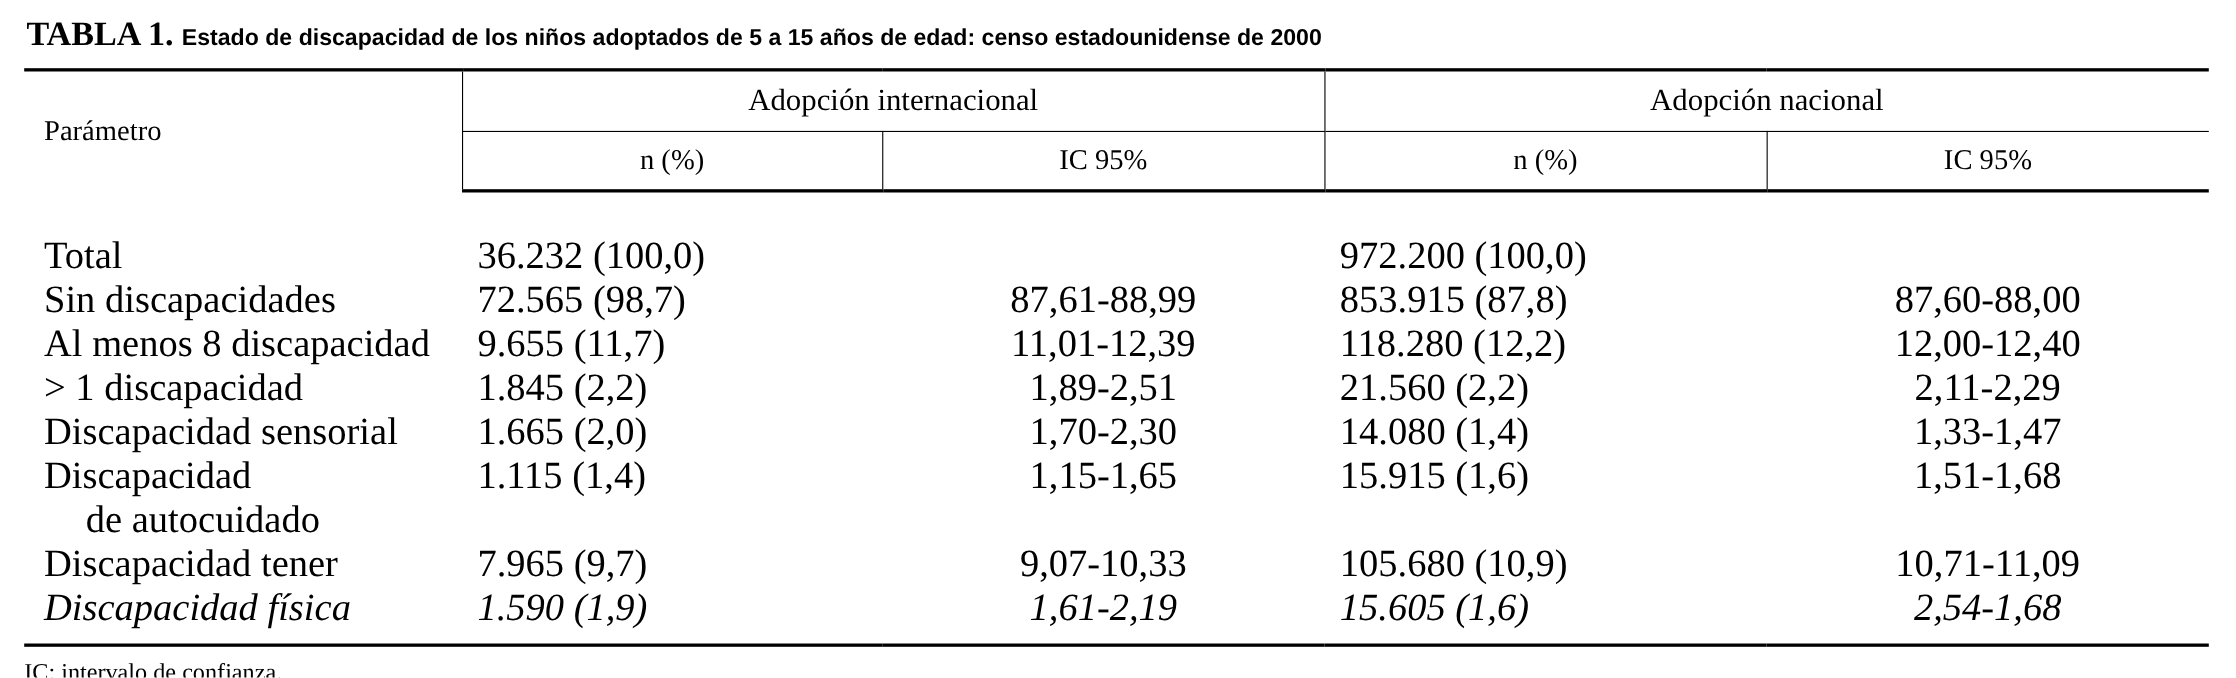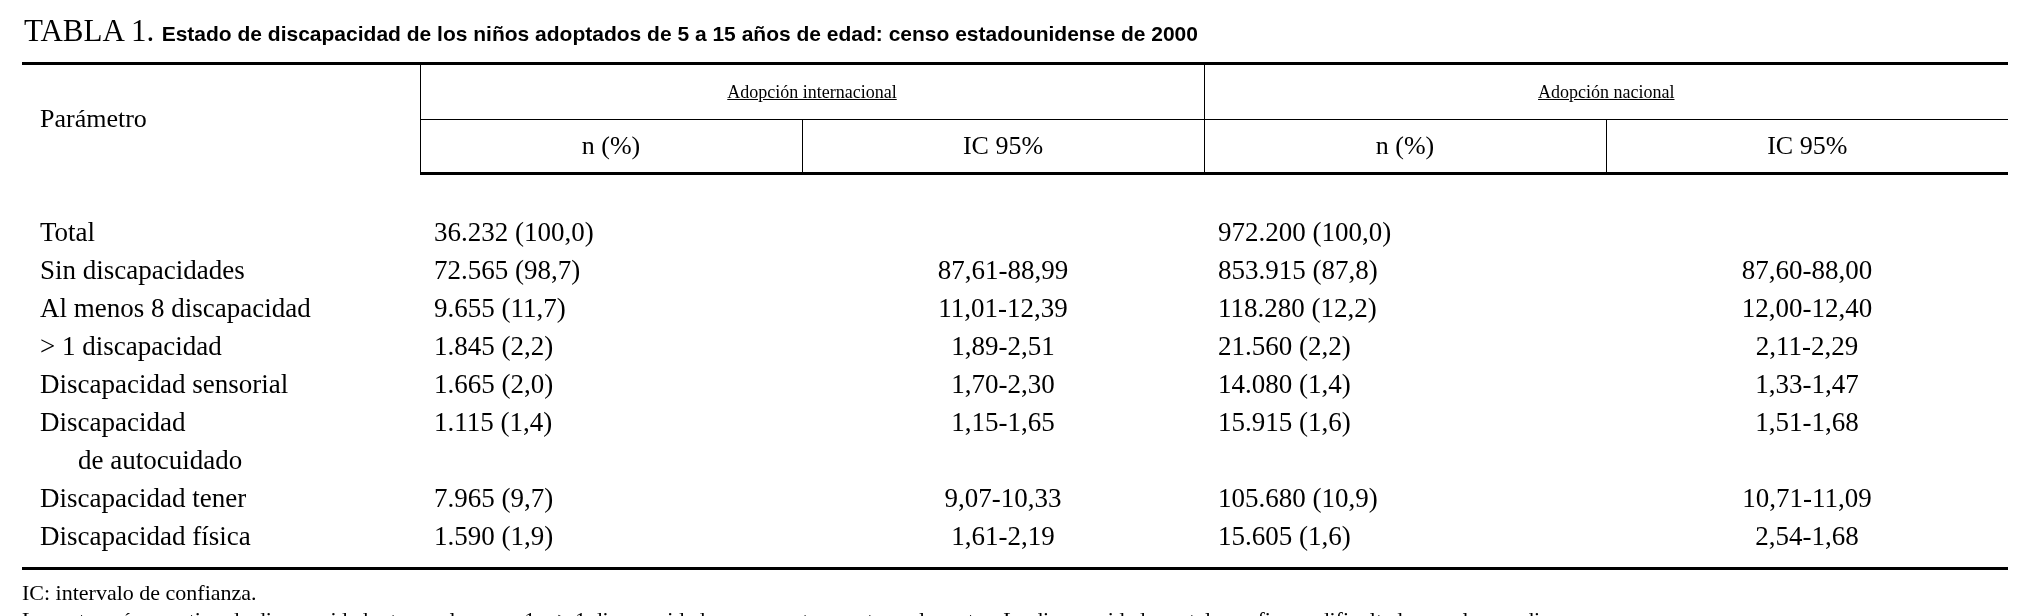--- a/index.html
+++ b/index.html
@@ -24,21 +24,21 @@
 
   
   .caption {
     font-size: 30px;
     line-height: 1.1;
     margin: 4px 0 14px 2px;
     white-space: nowrap;
   }
   .caption .caption-label {
     font-family: "Liberation Serif", serif;
-    font-weight: normal;
+    font-weight: bold;
     font-size: 31px;
   }
   .caption .caption-title {
     font-family: "Liberation Sans", sans-serif;
     font-weight: bold;
     font-size: 21px;
   }
 
   
   table.data {
@@ -48,48 +48,47 @@
     font-size: 26px;
   }
   table.data td, table.data th {
     padding: 0;
     font-weight: normal;
     vertical-align: middle;
   }
 
   .rule-top td { border-top: 3px solid #000; }
   .hdr-bottom td, .hdr-bottom th { border-bottom: 3px solid #000; }
-  .rule-bottom td { border-bottom: 3px solid #000; }
+  .rule-bottom td { border-bottom: 3px solid #000; font-style: italic; }
 
   .hdr-group {
     text-align: center;
-    font-size: 18px;
+    font-size: 28px;
     height: 54px;
     border-bottom: 1.5px solid #000;
-    text-decoration: underline;
   }
   .hdr-sub {
     text-align: center;
     font-size: 26px;
     height: 52px;
   }
   .vline-l { border-left: 1.5px solid #000; }
 
   .param-head {
     text-align: left;
     padding-left: 18px !important;
     font-size: 26px;
     vertical-align: middle;
   }
 
   .spacer-row td { height: 14px; }
 
   tbody.body td {
     height: 38px;
-    font-size: 27px;
+    font-size: 35px;
   }
   td.cell-param {
     text-align: left;
     padding-left: 18px !important;
     white-space: nowrap;
   }
   td.cell-param.indent {
     padding-left: 56px !important;
   }
   td.cell-n {

